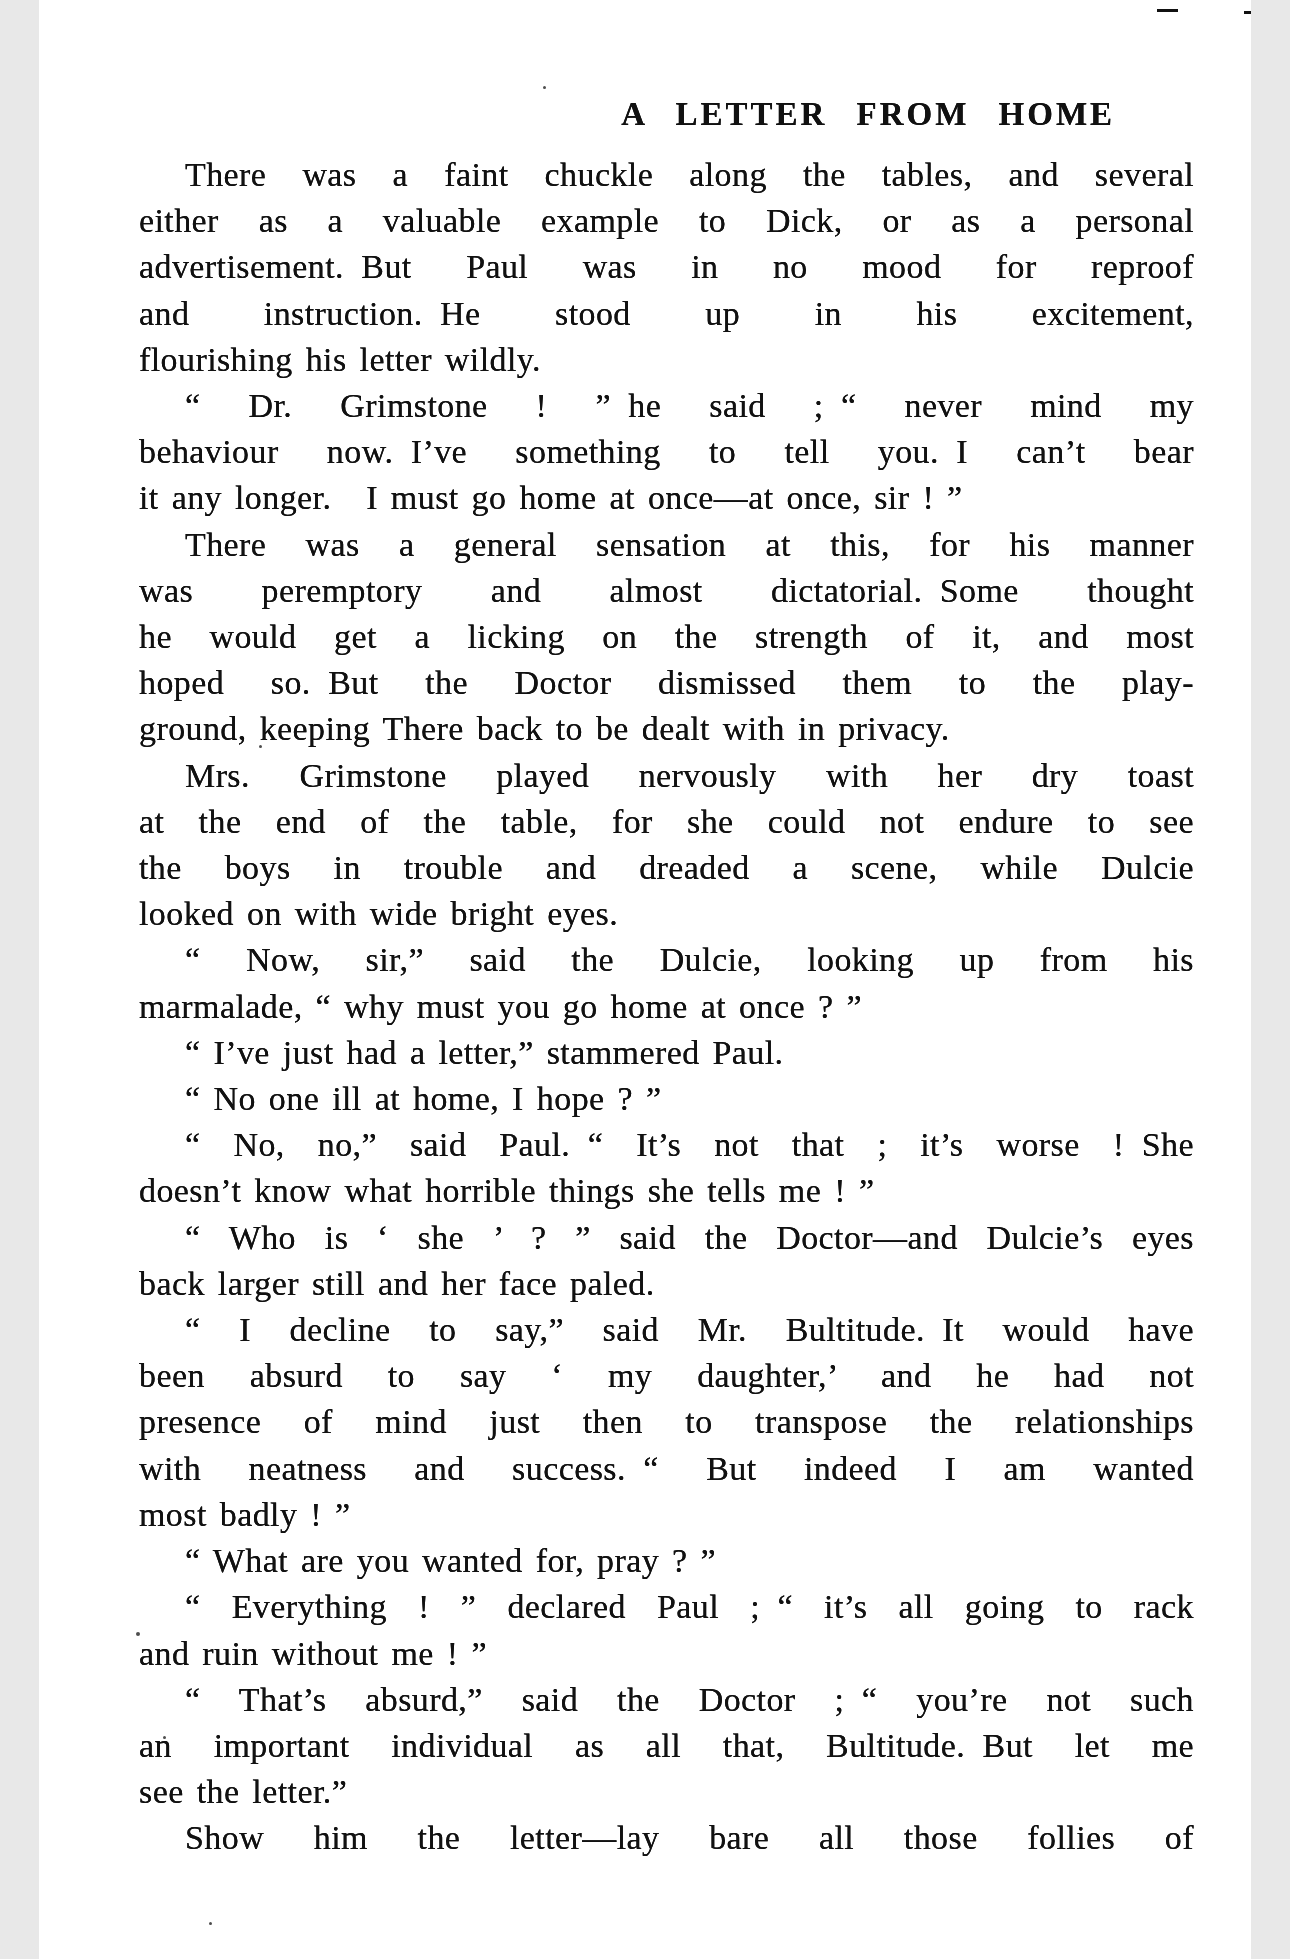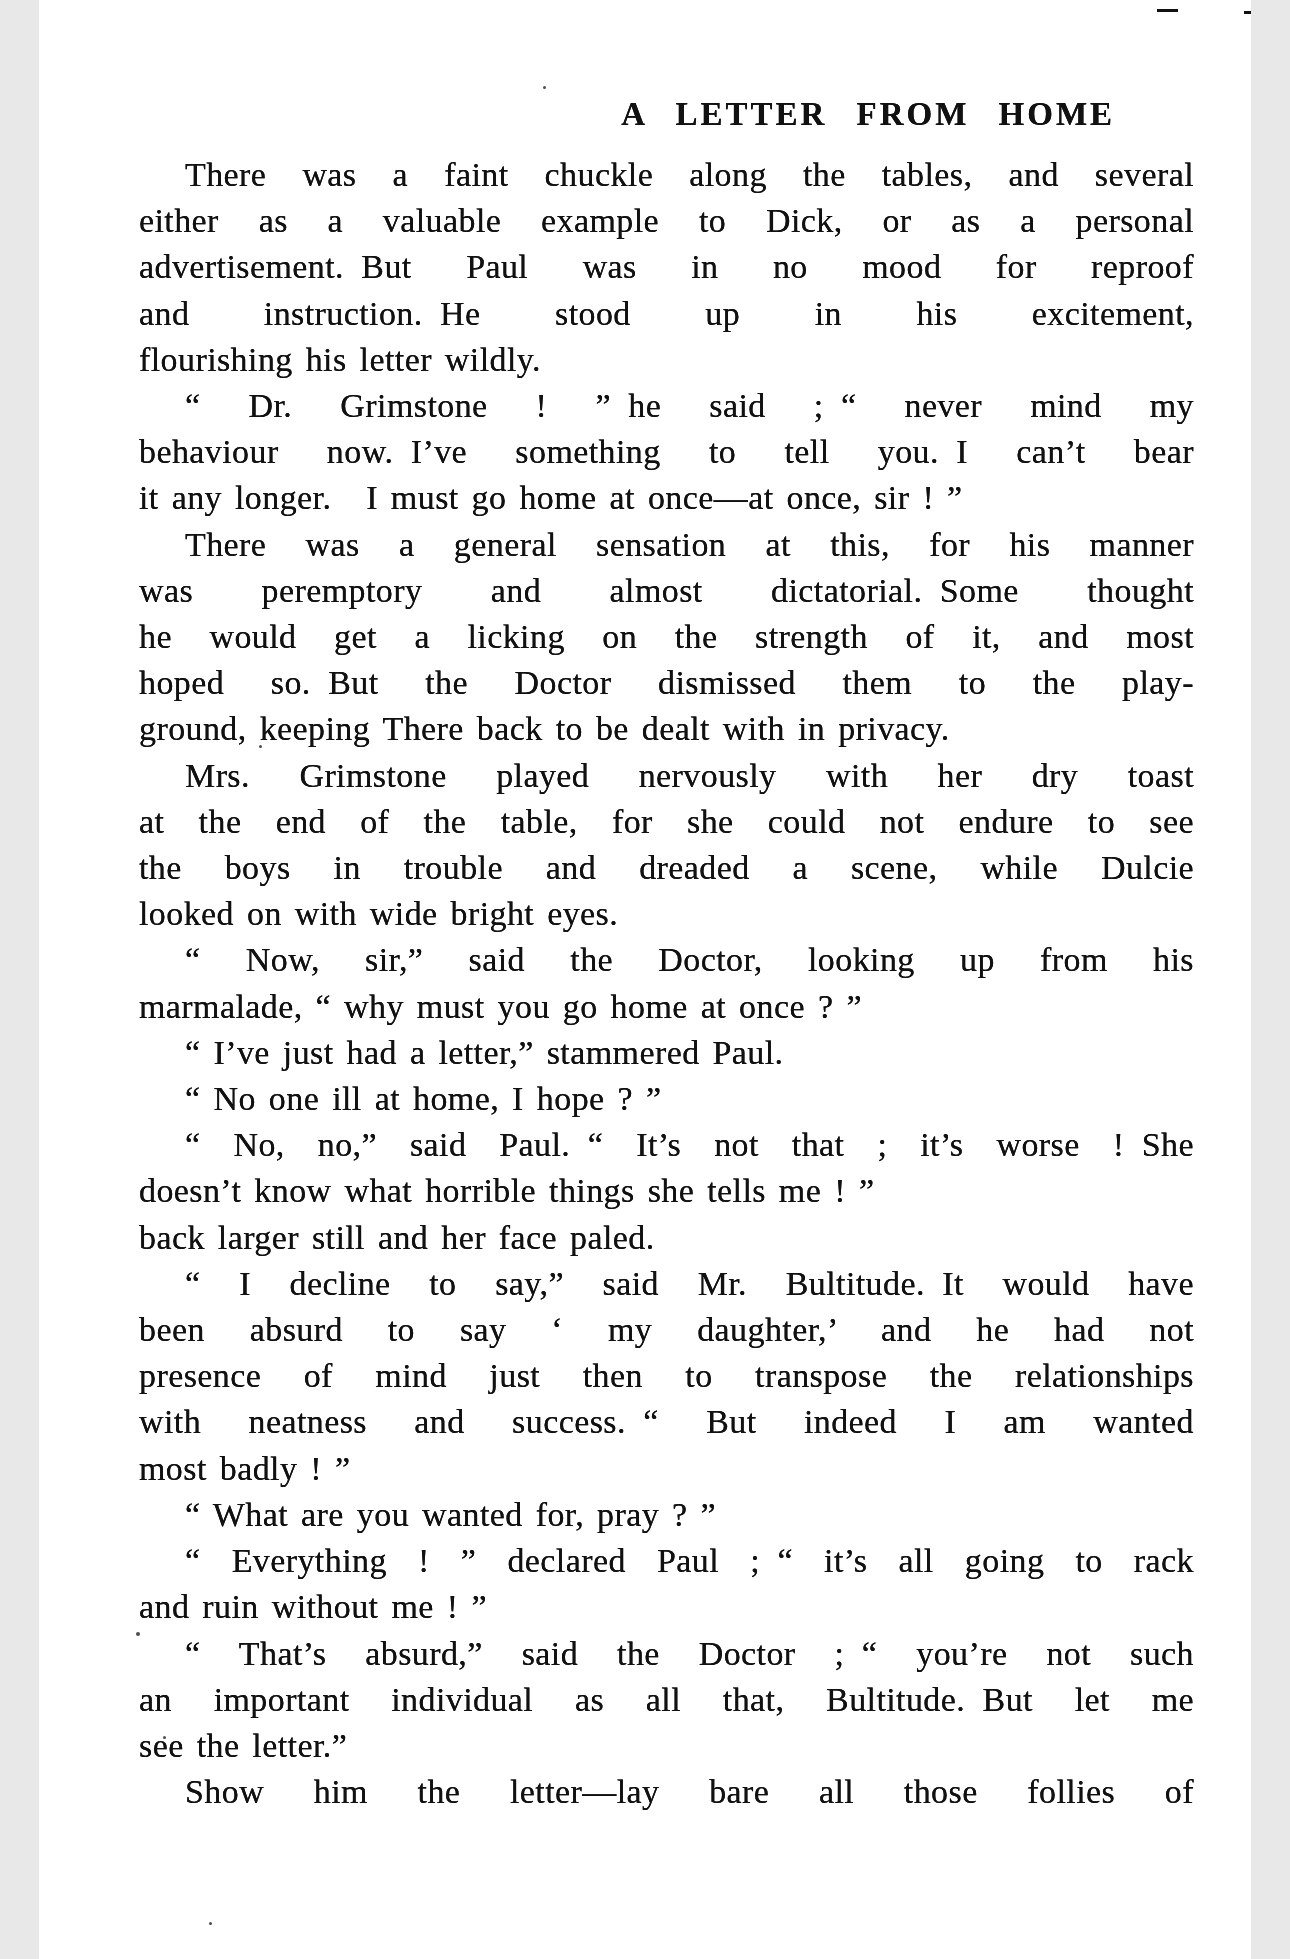--- a/index.html
+++ b/index.html
@@ -87,26 +87,27 @@
       <div class="line plain">it any longer.  I must go home at once—at once, sir ! ”</div>
       <div class="line just indent">There was a general sensation at this, for his manner</div>
       <div class="line just">was peremptory and almost dictatorial. Some thought</div>
       <div class="line just">he would get a licking on the strength of it, and most</div>
       <div class="line just">hoped so. But the Doctor dismissed them to the play-</div>
       <div class="line plain">ground, keeping There back to be dealt with in privacy.</div>
       <div class="line just indent">Mrs. Grimstone played nervously with her dry toast</div>
       <div class="line just">at the end of the table, for she could not endure to see</div>
       <div class="line just">the boys in trouble and dreaded a scene, while Dulcie</div>
       <div class="line plain">looked on with wide bright eyes.</div>
-      <div class="line just indent">“ Now, sir,” said the Doctor, looking up from his</div>
+      <div class="line just indent">“ Now, sir,” said the Dulcie, looking up from his</div>
       <div class="line plain">marmalade, “ why must you go home at once ? ”</div>
       <div class="line plain indent">“ I’ve just had a letter,” stammered Paul.</div>
       <div class="line plain indent">“ No one ill at home, I hope ? ”</div>
       <div class="line just indent">“ No, no,” said Paul. “ It’s not that ; it’s worse ! She</div>
       <div class="line plain">doesn’t know what horrible things she tells me ! ”</div>
+      <div class="line just indent">“ Who is ‘ she ’ ? ” said the Doctor—and Dulcie’s eyes</div>
       <div class="line plain">back larger still and her face paled.</div>
       <div class="line just indent">“ I decline to say,” said Mr. Bultitude. It would have</div>
       <div class="line just">been absurd to say ‘ my daughter,’ and he had not</div>
       <div class="line just">presence of mind just then to transpose the relationships</div>
       <div class="line just">with neatness and success. “ But indeed I am wanted</div>
       <div class="line plain">most badly ! ”</div>
       <div class="line plain indent">“ What are you wanted for, pray ? ”</div>
       <div class="line just indent">“ Everything ! ” declared Paul ; “ it’s all going to rack</div>
       <div class="line plain">and ruin without me ! ”</div>
       <div class="line just indent">“ That’s absurd,” said the Doctor ; “ you’re not such</div>

